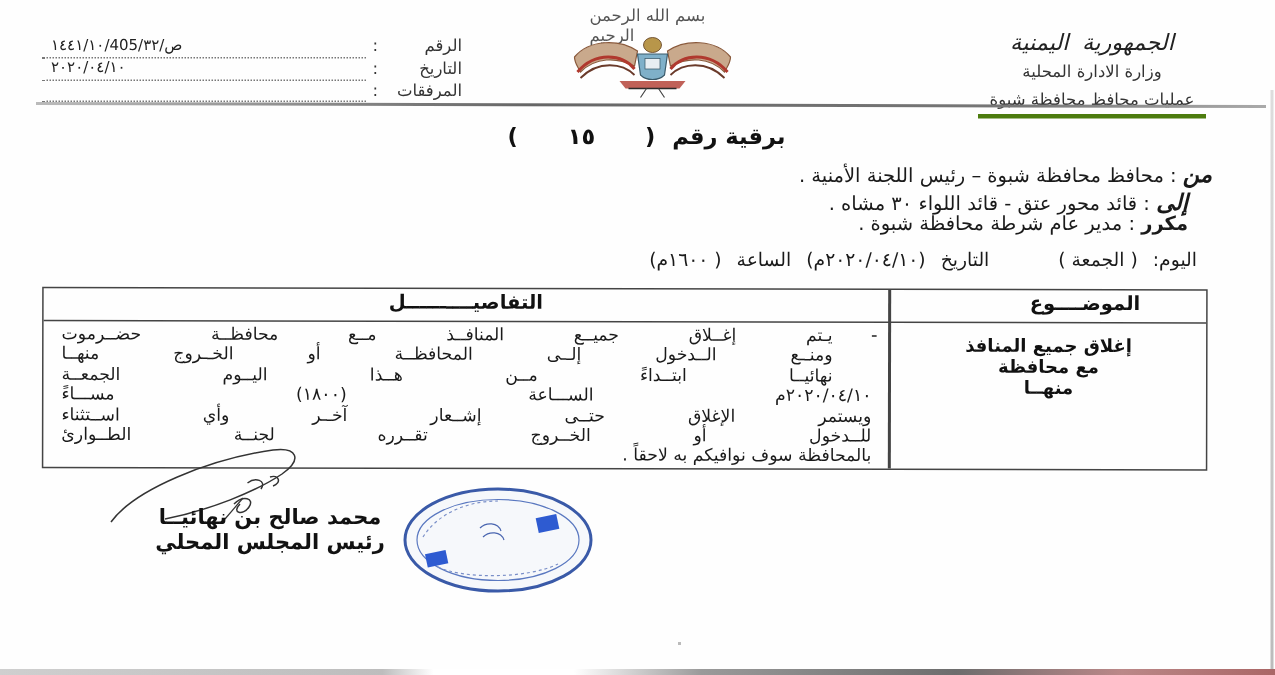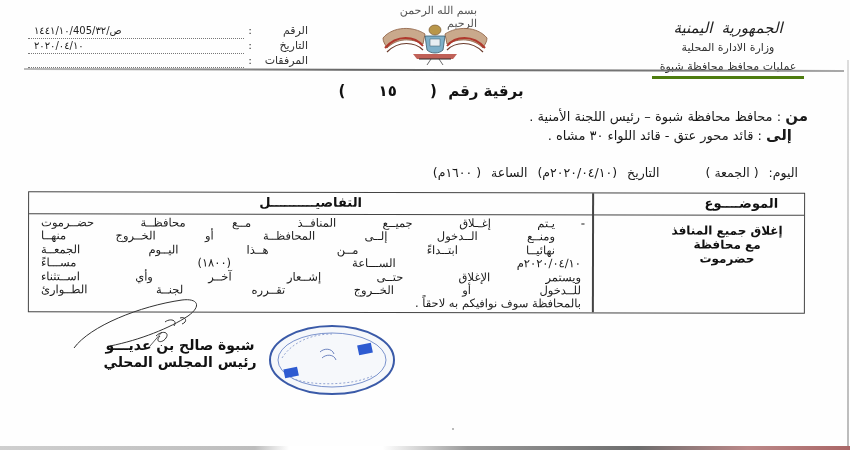--- a/index.html
+++ b/index.html
@@ -29,21 +29,21 @@
     .ref-val {
       flex: 1; border-bottom: 1px dotted #777; text-align: left;
       direction: ltr; font-size: 10px; letter-spacing: 1px; color: #222;
       padding-left: 6px;
     }
     .emblem {
       position: absolute; left: 375px; top: 4px; width: 120px; height: 62px;
     }
     .basmala {
       position: absolute; left: 18px; top: 0; width: 84px; height: 16px;
-      text-align: right; font-size: 11px; font-family: "DejaVu Serif", serif;
+      text-align: left; font-size: 11px; font-family: "DejaVu Serif", serif;
       color: #555; direction: rtl; letter-spacing: -0.5px;
     }
     .org-block {
       position: absolute; left: 638px; top: 20px; width: 180px;
       direction: rtl; text-align: center;
     }
     .org-1 { font-family: Liberation Mono, monospace; font-size: 15px; font-style: italic; color: #222; line-height: 20px; }
     .org-2 { font-size: 11px; color: #333; line-height: 15px; }
     .org-3 {
       font-size: 11px; color: #333; line-height: 15px;
@@ -60,21 +60,21 @@
       direction: rtl; text-align: center;
       font-size: 15px; font-weight: bold; color: #111;
     }
     .title .paren { margin: 0 6px; }
     .title .num { margin: 0 22px; font-weight: bold; }
     
     .addr {
       position: absolute; right: 50px; width: 500px; direction: rtl;
       font-size: 13px; color: #1a1a1a; white-space: nowrap;
     }
-    .addr .lbl { font-weight: bold; font-size: 15px; }
+    .addr .lbl { font-weight: bold; font-size: 15px; font-style: italic; }
     .addr .lbl-plain { font-size: 13px; }
     .addr-from { top: 107px; right: 42px; }
     .addr-to { top: 126px; right: 58px; }
     .addr-cc { top: 142px; right: 58px; }
     .timeline {
       position: absolute; top: 165px; right: 52px; width: 620px;
       direction: rtl; font-size: 12.5px; color: #1a1a1a; white-space: nowrap;
     }
     .timeline span { margin-left: 6px; }
     .timeline .gap { display: inline-block; width: 26px; }
@@ -89,27 +89,27 @@
     }
     .col-divider {
       position: absolute; left: 563px; top: 0; width: 1.5px; height: 100%; background: #444;
     }
     .th-details {
       position: absolute; left: 0; top: 2px; width: 563px; text-align: center;
       direction: rtl; font-size: 13px; font-weight: bold; color: #111;
     }
     .th-subject {
       position: absolute; left: 565px; top: 2px; width: 210px; text-align: right;
-      padding-right: 26px; box-sizing: border-box; direction: rtl;
+      padding-right: 44px; box-sizing: border-box; direction: rtl;
       font-size: 13px; font-weight: bold; color: #111;
     }
     .subject-cell {
       position: absolute; left: 565px; top: 30px; width: 210px;
       direction: rtl; text-align: center; font-size: 12px; font-weight: bold;
-      line-height: 14px; color: #111; padding-left: 28px;
+      line-height: 14px; color: #111;
     }
     .details-cell {
       position: absolute; left: 12px; top: 24px; width: 540px;
       direction: rtl; text-align: justify; text-align-last: justify;
       font-size: 11.5px; line-height: 13.4px; color: #1a1a1a;
     }
     .details-cell .bullet {
       position: absolute; right: -4px; top: 0; font-size: 12px;
     }
     .details-cell .body { padding-right: 26px; }
@@ -198,20 +198,25 @@
 
   <div class="addr addr-from">
     <span class="lbl">من</span>
     <span> : </span>
     <span>محافظ محافظة شبوة – رئيس اللجنة الأمنية .</span>
   </div>
   <div class="addr addr-to">
     <span class="lbl">إلى</span>
     <span> : </span>
     <span>قائد محور عتق - قائد اللواء ٣٠ مشاه .</span>
+  </div>
+  <div class="addr addr-cc">
+    <span class="lbl-plain" style="font-weight:bold;">مكرر</span>
+    <span> : </span>
+    <span>مدير عام شرطة محافظة شبوة .</span>
   </div>
 
   <div class="timeline">
     <span>اليوم:</span>
     <span>( الجمعة )</span>
     <span class="gap"></span>
     <span>التاريخ</span>
     <span>(٢٠٢٠/٠٤/١٠م)</span>
     <span>الساعة</span>
     <span>( ١٦٠٠م)</span>
@@ -220,21 +225,21 @@
   <div class="table">
     <div class="th-row">
       <div class="th-details">التفاصيــــــــــل</div>
       <div class="th-subject">الموضــــوع</div>
     </div>
     <div class="col-divider"></div>
 
     <div class="subject-cell">
       <div>إغلاق جميع المنافذ</div>
       <div>مع محافظة</div>
-      <div>حضرموت</div>
+      <div>منهــا</div>
     </div>
 
     <div class="details-cell">
       <span class="bullet">-</span>
       <div class="body">
         <div>يـتم إغــلاق جميــع المنافــذ مــع محافظــة حضــرموت</div>
         <div>ومنــع الــدخول إلــى المحافظــة أو الخــروج منهــا</div>
         <div>نهائيــا ابتــداءً مــن هــذا اليــوم الجمعــة</div>
       </div>
       <div>٢٠٢٠/٠٤/١٠م الســـاعة (١٨٠٠) مســـاءً</div>
@@ -245,21 +250,21 @@
   </div>
 
   <svg class="signature-scribble" viewBox="0 0 150 60">
     <path d="M4 52 C20 30, 70 10, 112 4 C128 2, 132 10, 118 20 C100 32, 70 44, 40 50" fill="none" stroke="#333" stroke-width="1"></path>
     <path d="M95 26 C100 22, 108 24, 104 30 M110 22 C116 20, 118 26, 112 28" fill="none" stroke="#333" stroke-width="1"></path>
     <path d="M86 40 C92 34, 100 36, 96 42 C92 48, 84 46, 90 40" fill="none" stroke="#333" stroke-width="1"></path>
     <path d="M80 50 L92 36" fill="none" stroke="#333" stroke-width="0.8"></path>
   </svg>
 
   <div class="sign-block">
-    <div>شبوة صالح بن عديـــو</div>
+    <div>محمد صالح بن نهائيــا</div>
     <div>رئيس المجلس المحلي</div>
   </div>
 
   <svg class="stamp" viewBox="0 0 135 75">
     <ellipse cx="70" cy="38" rx="62" ry="34" fill="rgba(60,90,170,0.04)" stroke="#3a5aa8" stroke-width="2"></ellipse>
     <ellipse cx="70" cy="38" rx="54" ry="27" fill="none" stroke="#5a78c0" stroke-width="0.8"></ellipse>
     <path d="M20 36 C30 20, 50 12, 70 12" fill="none" stroke="#7a8fc8" stroke-width="0.8" stroke-dasharray="2 2"></path>
     <path d="M30 56 C46 64, 90 64, 110 54" fill="none" stroke="#7a8fc8" stroke-width="0.8" stroke-dasharray="2 2"></path>
     <rect x="96" y="22" width="14" height="10" transform="rotate(-12 103 27)" fill="#2e5bd1"></rect>
     <rect x="22" y="46" width="14" height="9" transform="rotate(-12 29 50)" fill="#2e5bd1"></rect>

